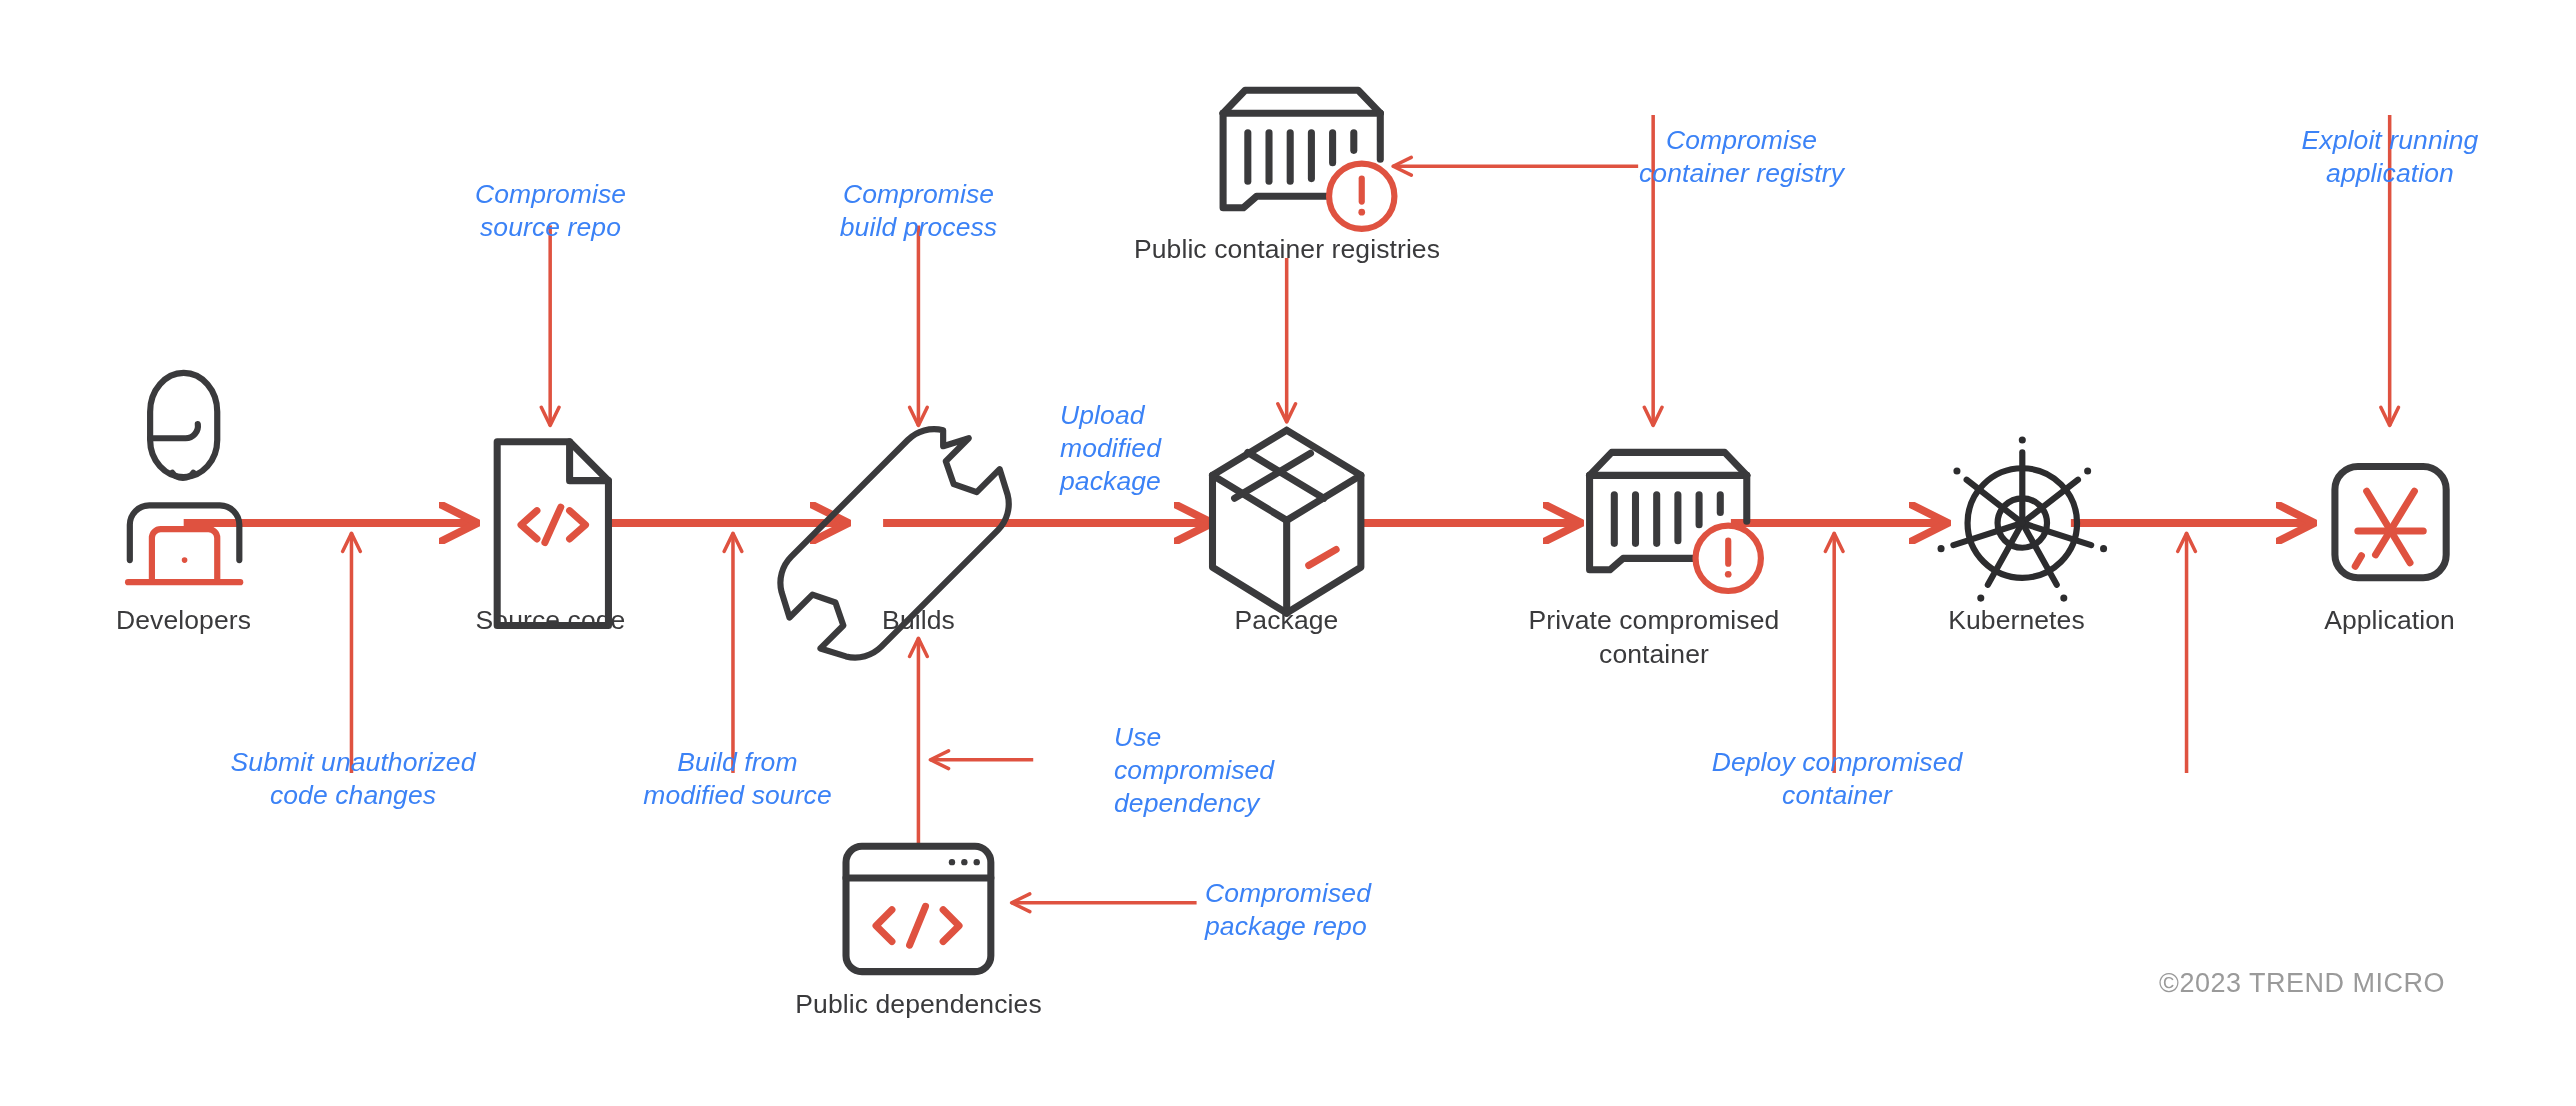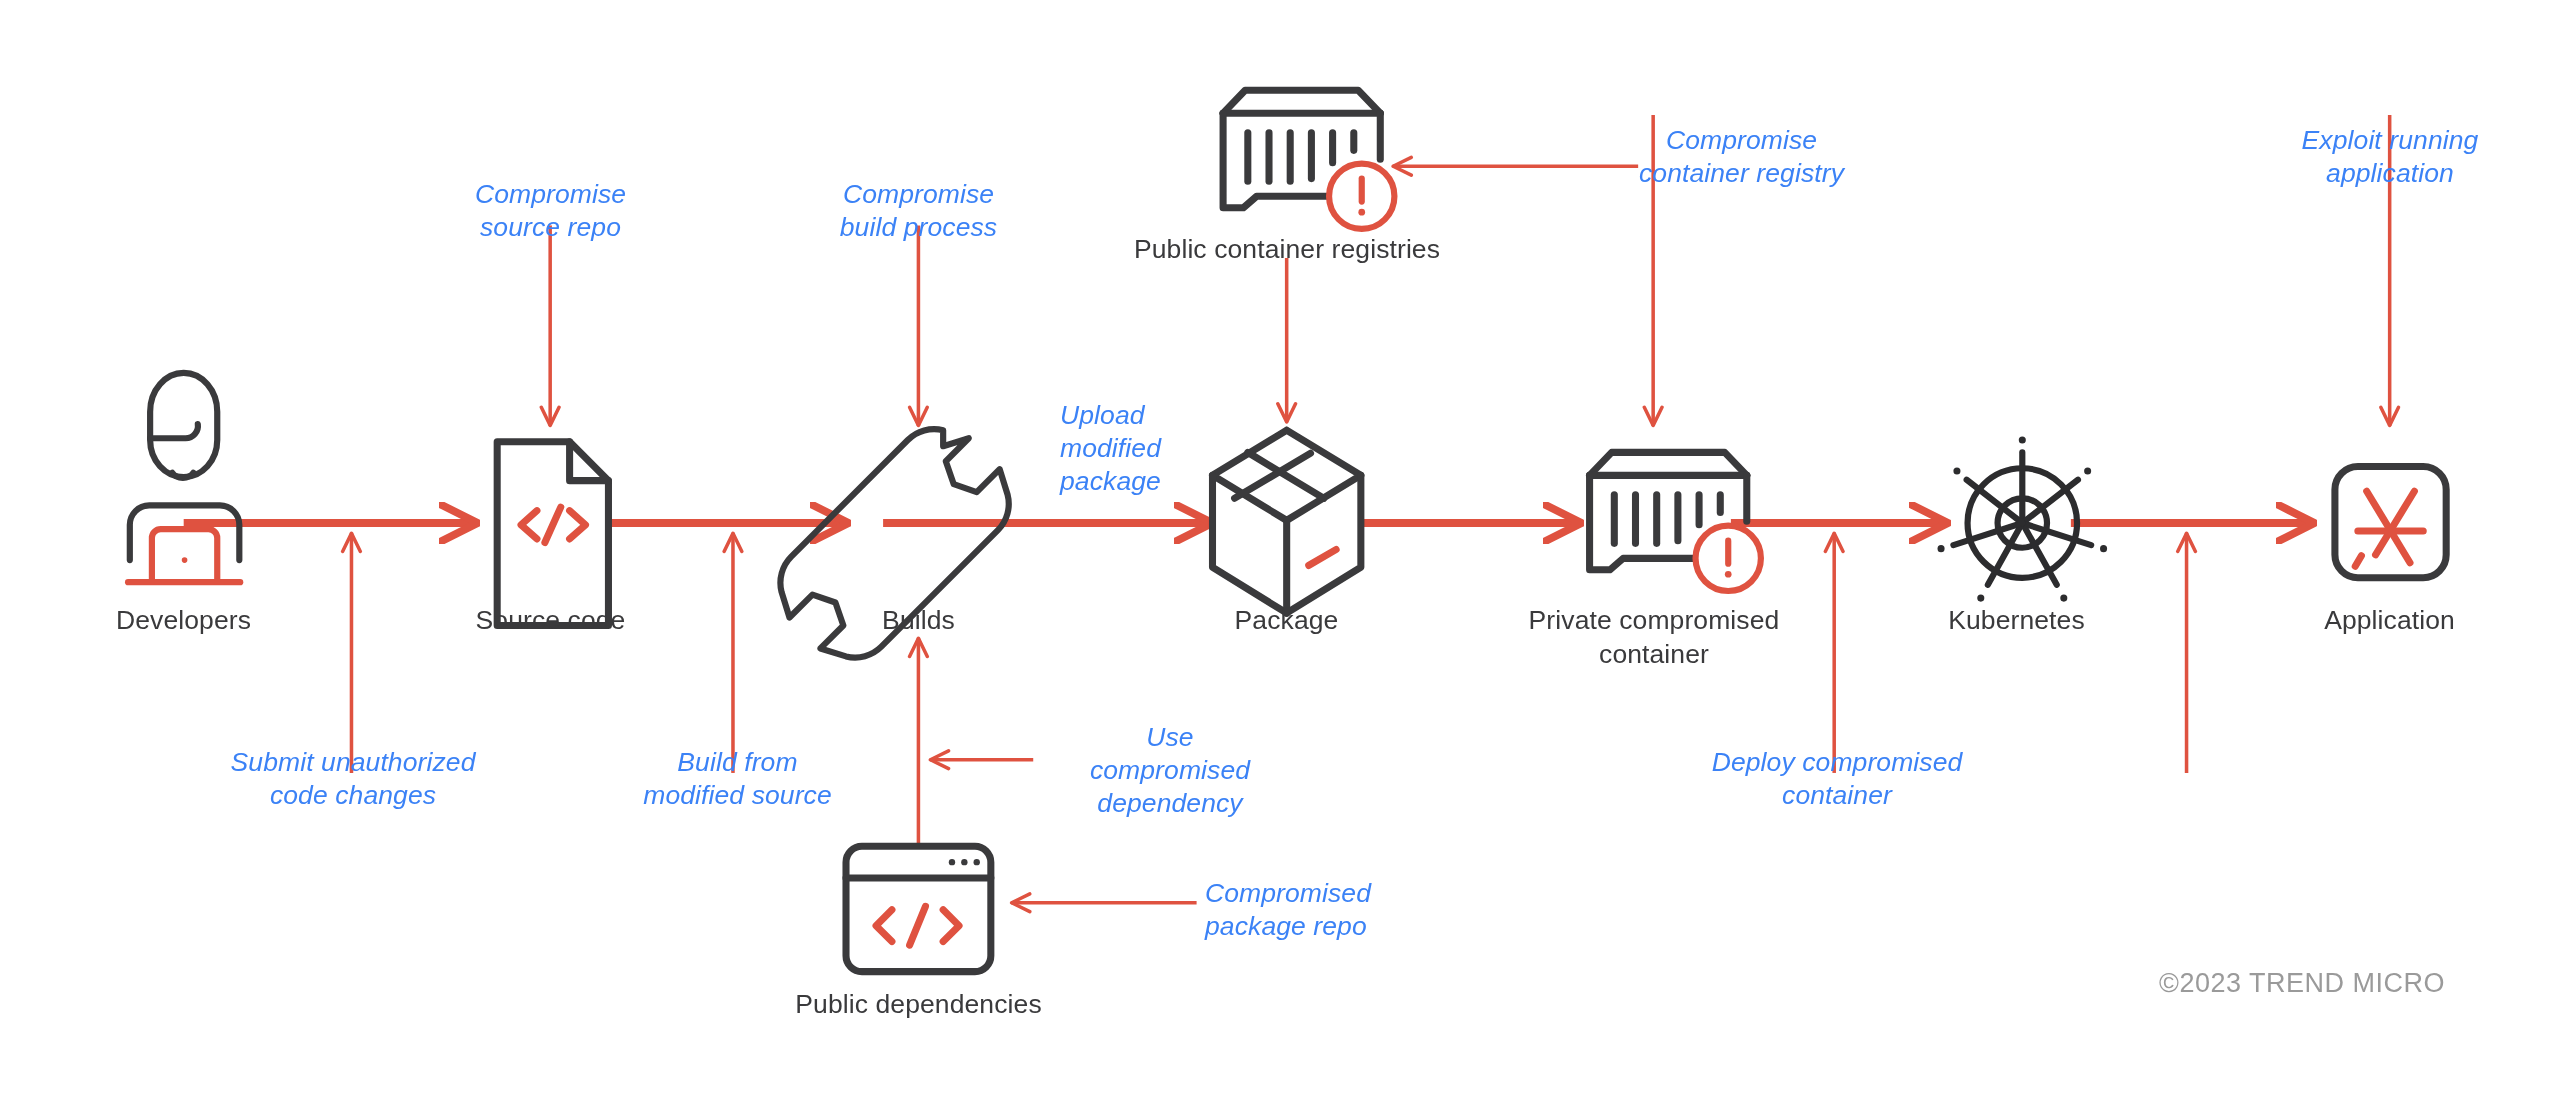--- a/index.html
+++ b/index.html
@@ -264,21 +264,21 @@
   <div class="annot l" style="left:1060px;top:399px; width:203px;">Upload
 modified
 package</div>
 
   <div class="annot c" style="left:181px; top:746px; width:344px;">Submit unauthorized
 code changes</div>
 
   <div class="annot c" style="left:583px; top:746px; width:309px;">Build from
 modified source</div>
 
-  <div class="annot l" style="left:1051px;top:721px; width:238px;text-align:center;">Use
+  <div class="annot l" style="left:1114px;top:721px; width:238px;">Use
 compromised
 dependency</div>
 
   <div class="annot l" style="left:1205px;top:877px; width:274px;">Compromised
 package repo</div>
 
   <div class="annot c" style="left:1665px;top:746px; width:344px;">Deploy compromised
 container</div>
 
 

